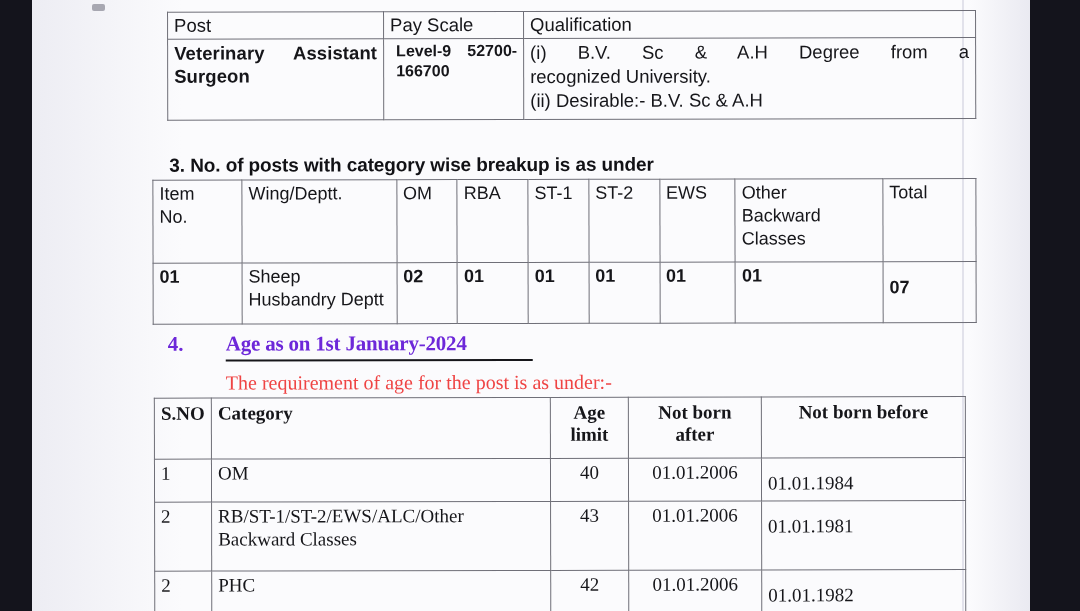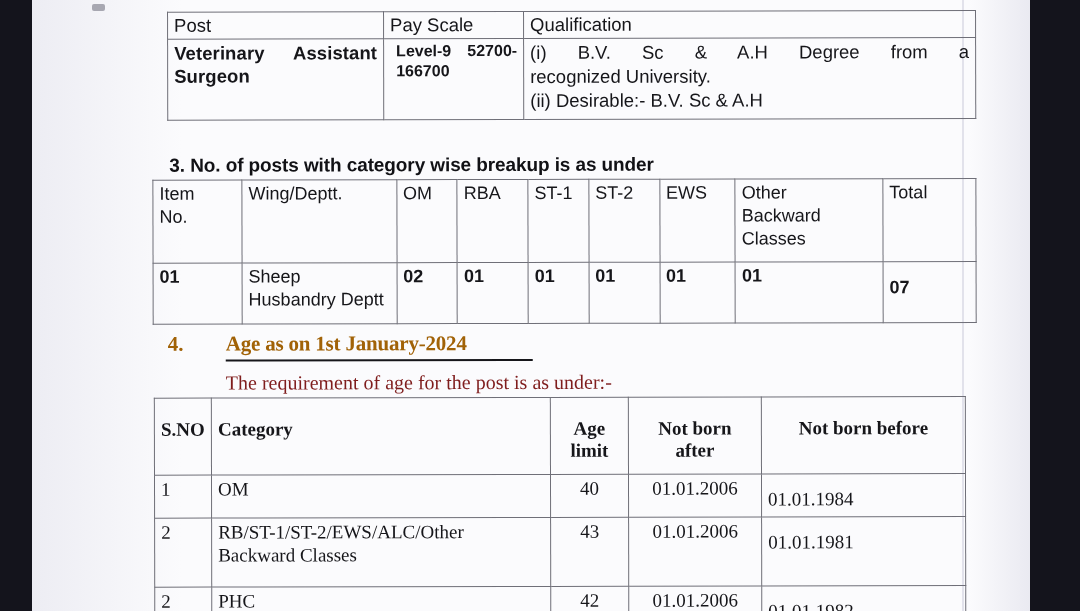--- a/index.html
+++ b/index.html
@@ -155,21 +155,21 @@
   #breakup-table tbody td { height: 44px; line-height: 1.28; }
   #breakup-table tbody td.num { font-weight: bold; }
   #breakup-table tbody td.total-val { padding-top: 14px; font-weight: bold; }
 
   
   #sec4 {
     position: absolute;
     left: 135px;
     top: 332px;
     font-family: "Liberation Serif", serif;
-    color: #a16207;
+    color: #6d28d9;
   }
   #sec4 .num {
     display: inline-block;
     width: 58px;
     font-size: 21px;
     font-weight: bold;
     vertical-align: top;
   }
   #sec4 .title {
     display: inline-block;
@@ -179,21 +179,21 @@
     padding-bottom: 3px;
     padding-right: 66px;
     letter-spacing: -.2px;
   }
   #sec4-sub {
     position: absolute;
     left: 193px;
     top: 372px;
     font-family: "Liberation Serif", serif;
     font-size: 20px;
-    color: #7f1d1d;
+    color: #ef4444;
     white-space: nowrap;
   }
 
   
   #age-table {
     left: 121px;
     top: 398px;
     width: 811px;
     font-family: "Liberation Serif", serif;
     font-size: 19px;
@@ -202,21 +202,21 @@
   #age-table .ag-sno    { width: 57px; }
   #age-table .ag-cat    { width: 339px; }
   #age-table .ag-limit  { width: 78px; }
   #age-table .ag-after  { width: 133px; }
   #age-table .ag-before { width: 204px; }
   #age-table thead td {
     height: 54px;
     font-weight: bold;
     text-align: center;
     line-height: 1.16;
-    padding-top: 20px;
+    padding-top: 4px;
   }
   #age-table thead td.left-h {
     text-align: left;
     vertical-align: top;
   }
   #age-table tbody td {
     line-height: 1.2;
     padding-top: 3px;
   }
   #age-table tbody td.c { text-align: center; }

